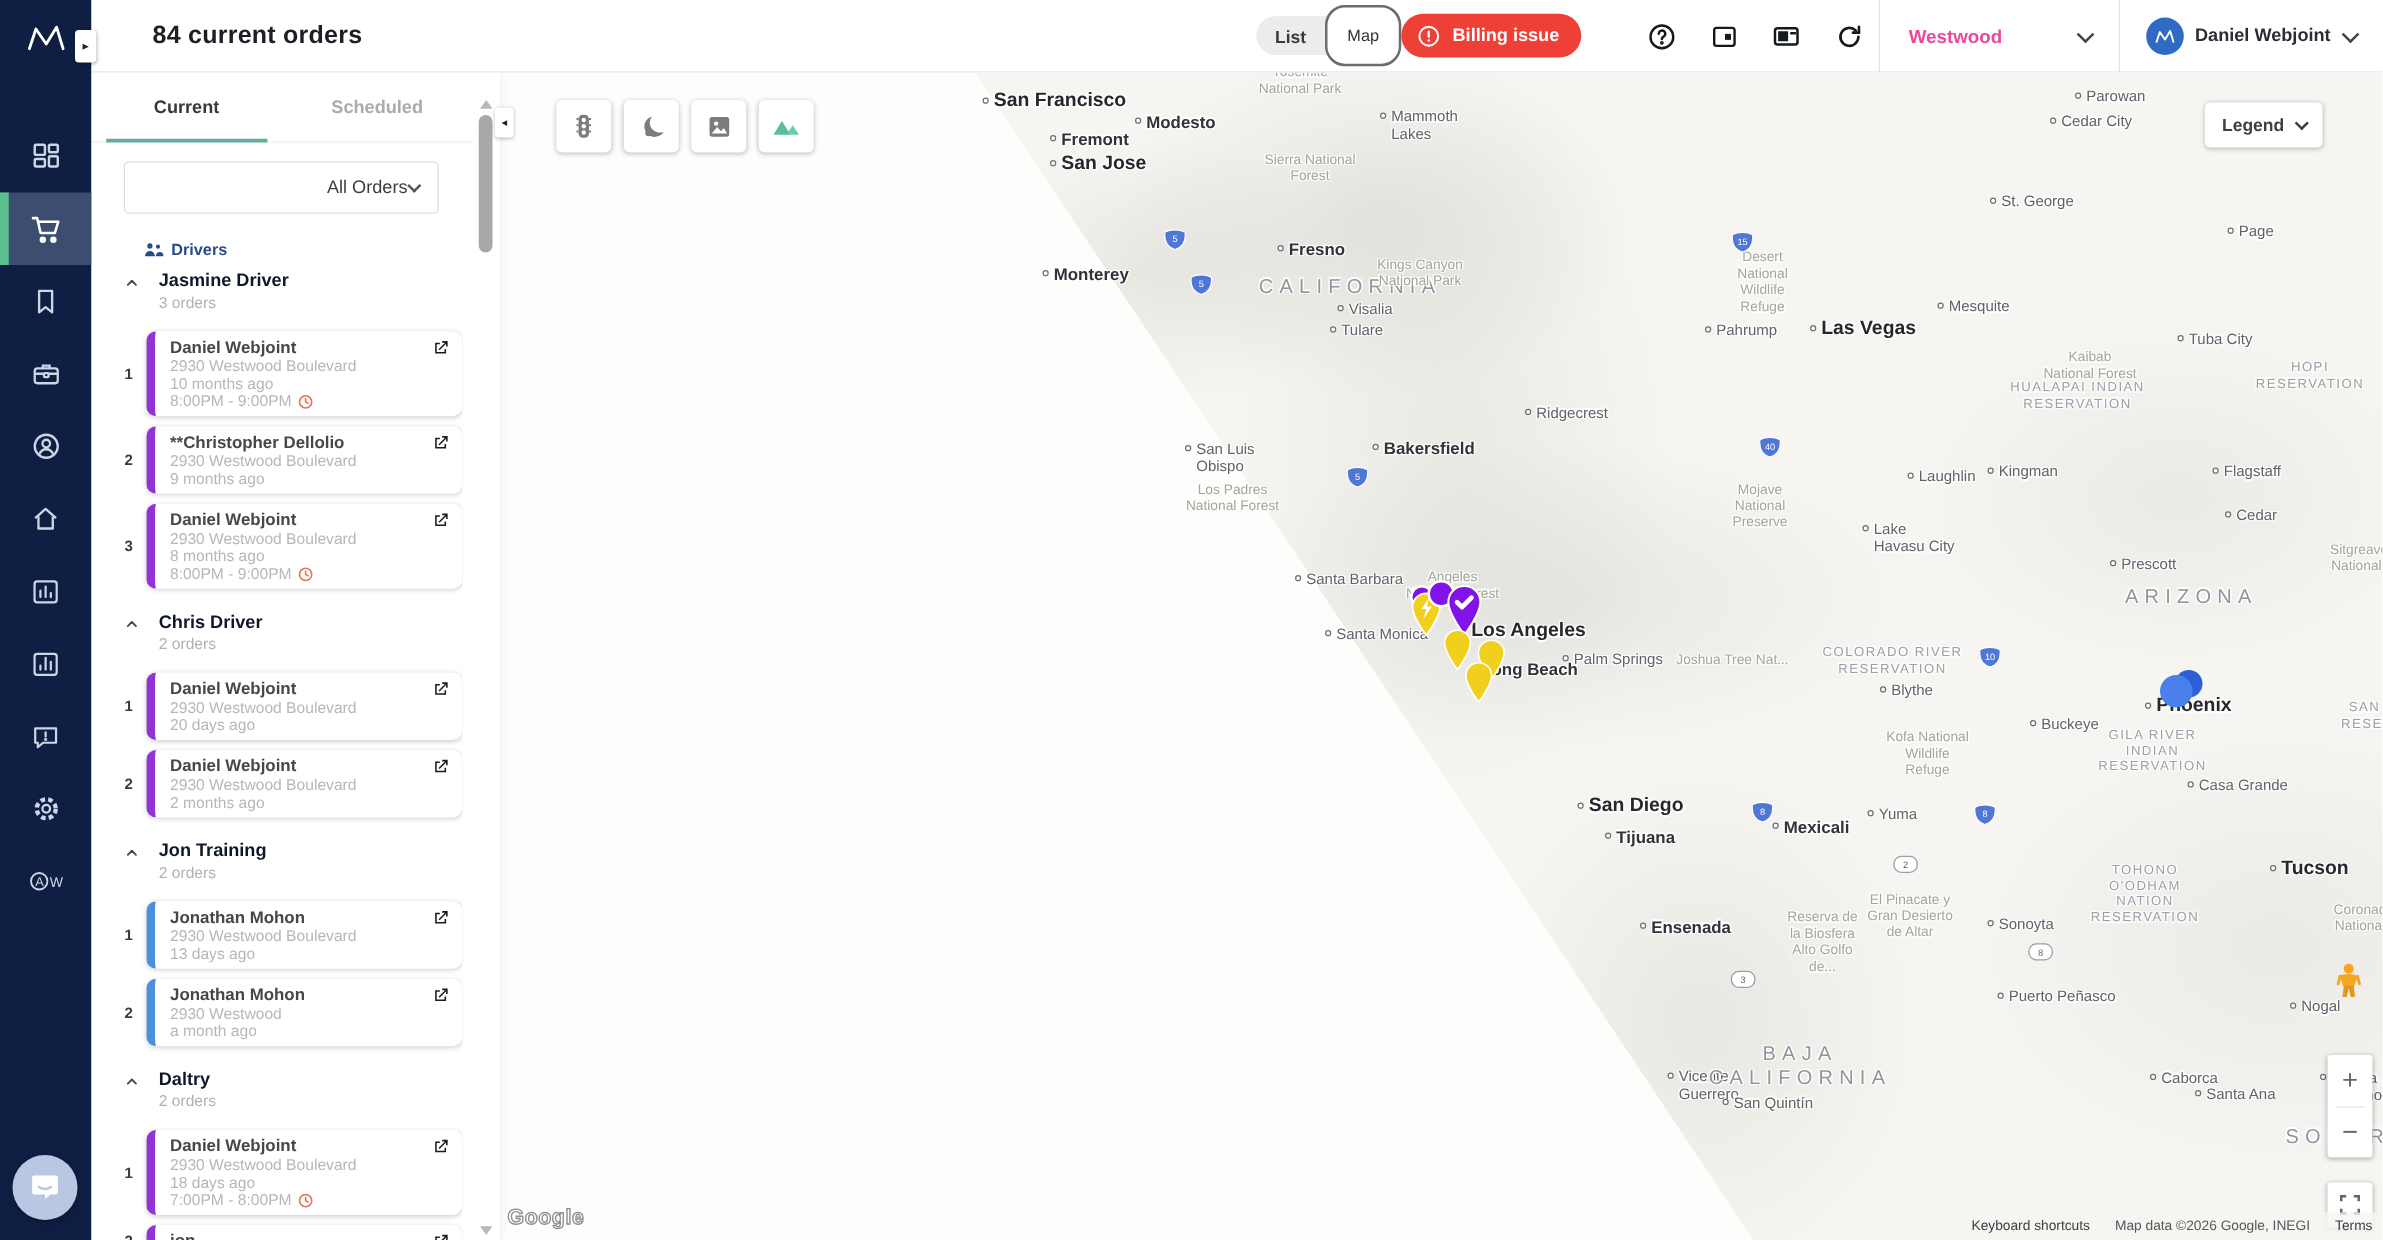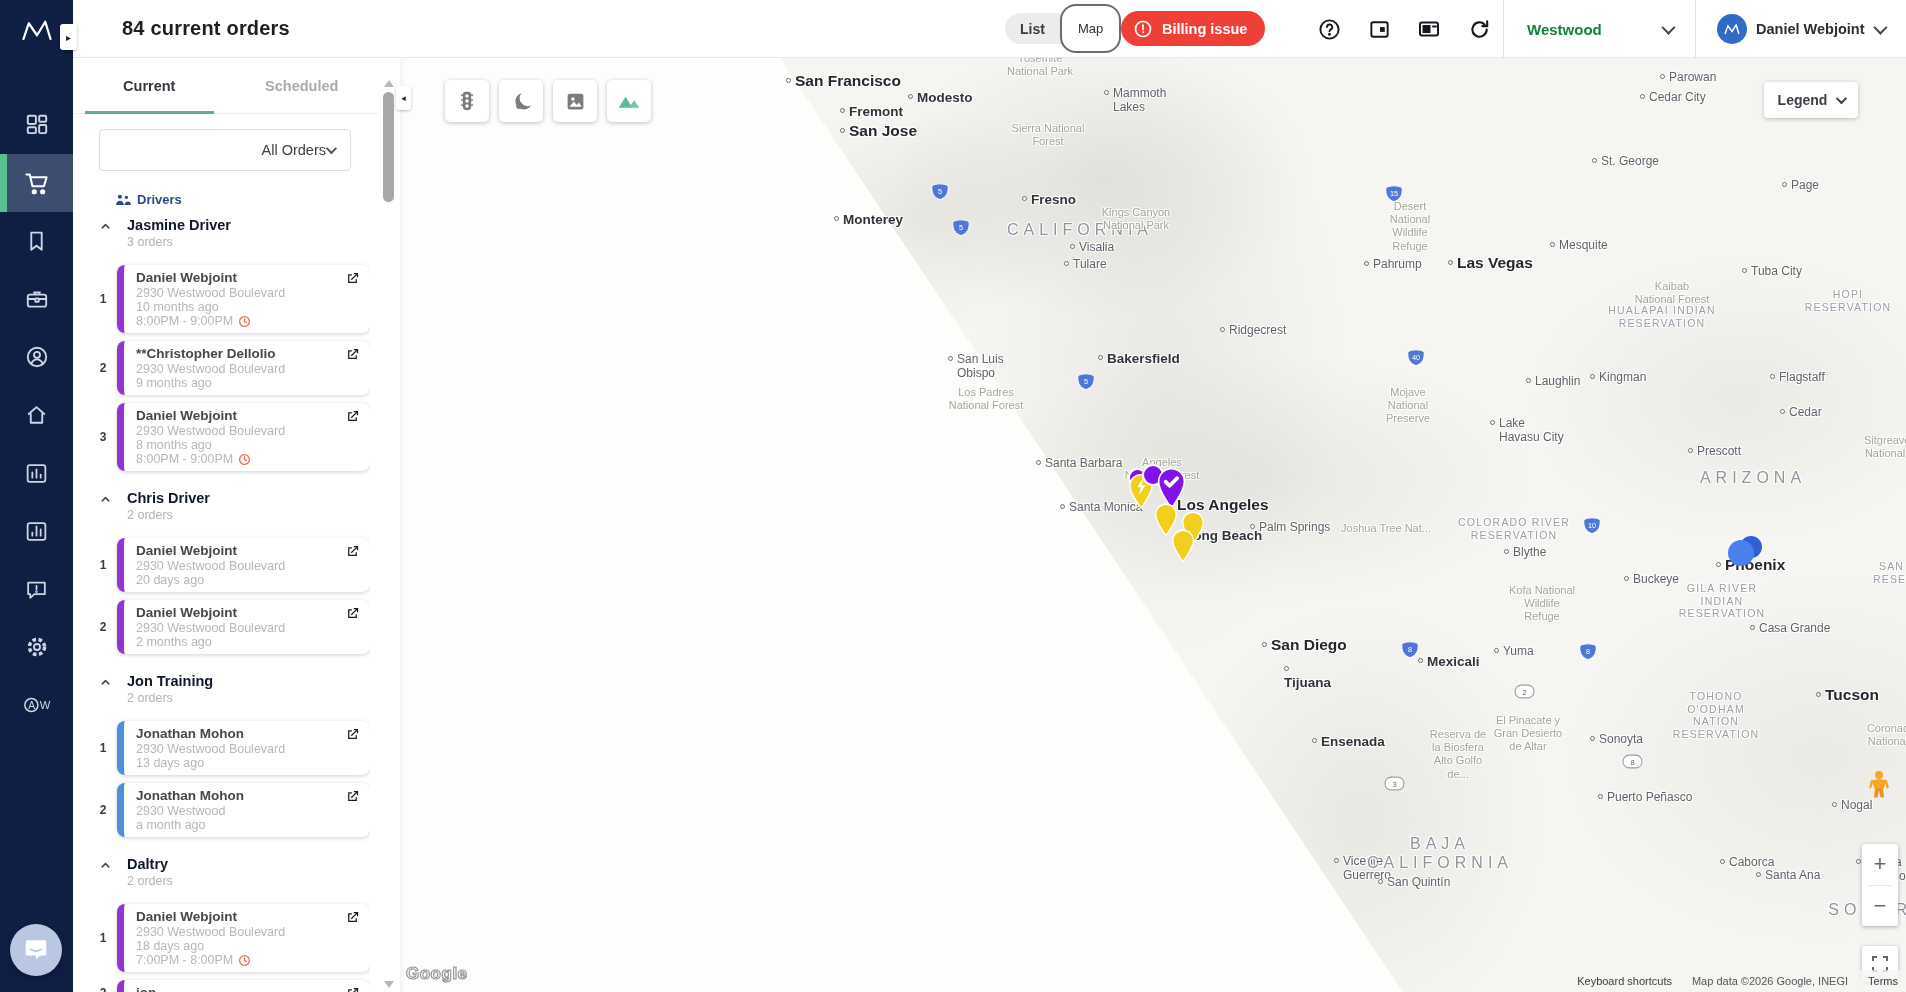--- a/index.html
+++ b/index.html
@@ -21,21 +21,21 @@
   .header { position:absolute; left:73px; top:0; right:0; height:58px; background:#fff; border-bottom:1px solid #e7e7e7; z-index:40; }
   .hdr-title { position:absolute; left:49px; top:17px; font-size:20px; font-weight:bold; color:#1c1f24; letter-spacing:.2px; }
   .view-toggle { position:absolute; left:932px; top:13px; height:31px; background:#ececee; border-radius:16px; display:flex; align-items:center; cursor:pointer; }
   .vt-opt { padding:0 15px; font-size:14px; font-weight:bold; color:#3a3a3a; }
   .vt-sel { background:#fff; border:2px solid #6c6c6c; border-radius:16px; height:49px; display:flex; align-items:center; padding:0 16px; }
   .billing-btn { position:absolute; left:1048px; top:11px; height:35px; background:#ee4036; border:none; border-radius:18px; color:#fff; font-weight:bold; font-size:14.5px; display:flex; align-items:center; gap:9px; padding:0 18px 0 12px; cursor:pointer; font-family:inherit; }
   .hdr-icons { position:absolute; left:1244px; top:17px; display:flex; gap:26px; align-items:center; }
   .hdr-icons .hicon { width:24px; height:24px; cursor:pointer; display:flex; align-items:center; justify-content:center; }
   .hdr-div { position:absolute; top:0; width:1px; height:58px; background:#e3e3e3; }
   .loc-select { position:absolute; left:1448px; top:0; width:165px; height:58px; display:flex; align-items:center; justify-content:space-between; padding:0 14px 0 6px; cursor:pointer; }
-  .loc-label { font-size:15px; font-weight:bold; color:#15803d; }
+  .loc-label { font-size:15px; font-weight:bold; color:#ec4899; }
   .user-menu { position:absolute; left:1644px; top:0; height:58px; display:flex; align-items:center; gap:9px; cursor:pointer; }
   .avatar { width:30px; height:30px; border-radius:50%; background:#2f6ac4; display:flex; align-items:center; justify-content:center; }
   .user-name { font-size:14.5px; font-weight:bold; color:#2a2e34; }
   .chev { width:10px; height:10px; border-right:2px solid #444; border-bottom:2px solid #444; transform:rotate(45deg) translateY(-2px); }
 
   
   .panel { position:absolute; left:73px; top:58px; width:327px; bottom:0; background:#fff; z-index:30; box-shadow:2px 0 5px rgba(0,0,0,.05); }
   .tabs { position:absolute; left:0; top:0; right:22px; height:56px; display:flex; border-bottom:1px solid #eee; }
   .tab { flex:1; display:flex; align-items:center; justify-content:center; font-size:14.5px; font-weight:bold; color:#ababab; cursor:pointer; position:relative; }
   .tab-active { color:#33393f; }
@@ -566,21 +566,21 @@
           <span class="ml-lines">
             <span>San Diego</span>
           </span>
         </div>
         <div class="mlabel ml-lg" style="left: 1416px; top: 628px;">
           <span class="mdot"></span>
           <span class="ml-lines">
             <span>Tucson</span>
           </span>
         </div>
-        <div class="mlabel ml-md" style="left: 884px; top: 604px; flex-direction: column;">
+        <div class="mlabel ml-md" style="left: 884px; top: 604px;">
           <span class="mdot"></span>
           <span class="ml-lines">
             <span>Tijuana</span>
           </span>
         </div>
         <div class="mlabel ml-md" style="left: 776px; top: 470px;">
           <span class="mdot"></span>
           <span class="ml-lines">
             <span>Long Beach</span>
           </span>

